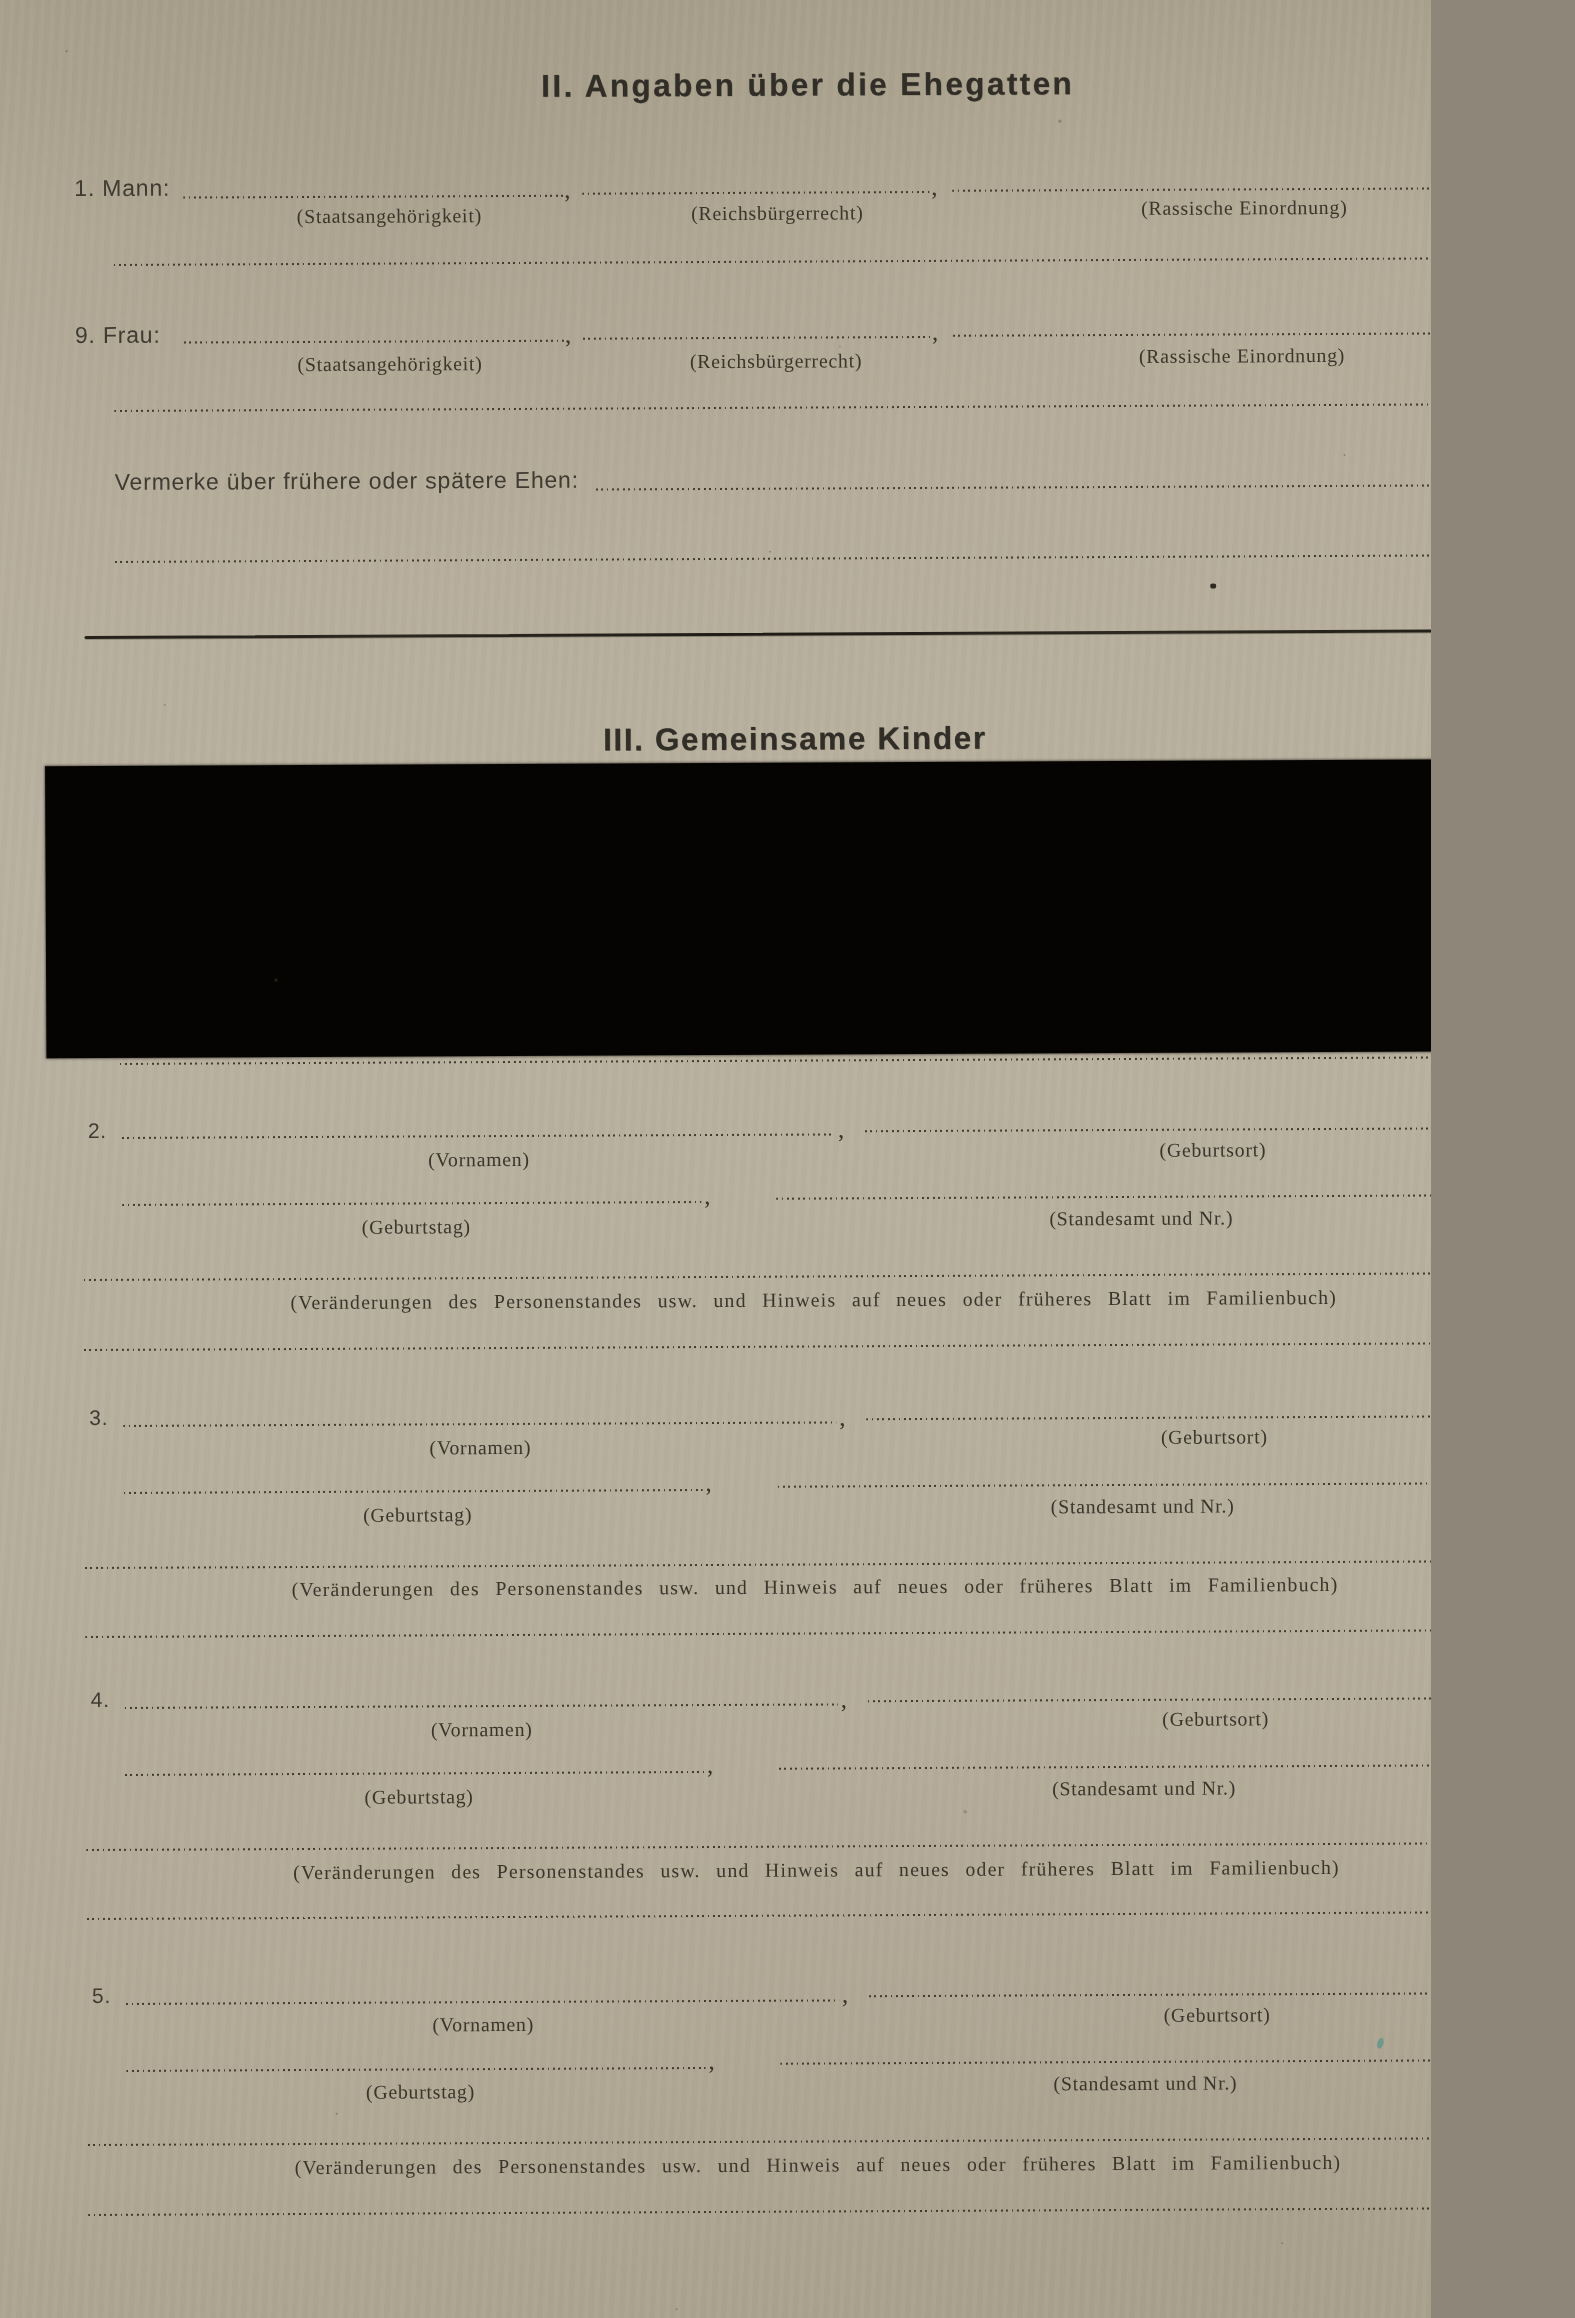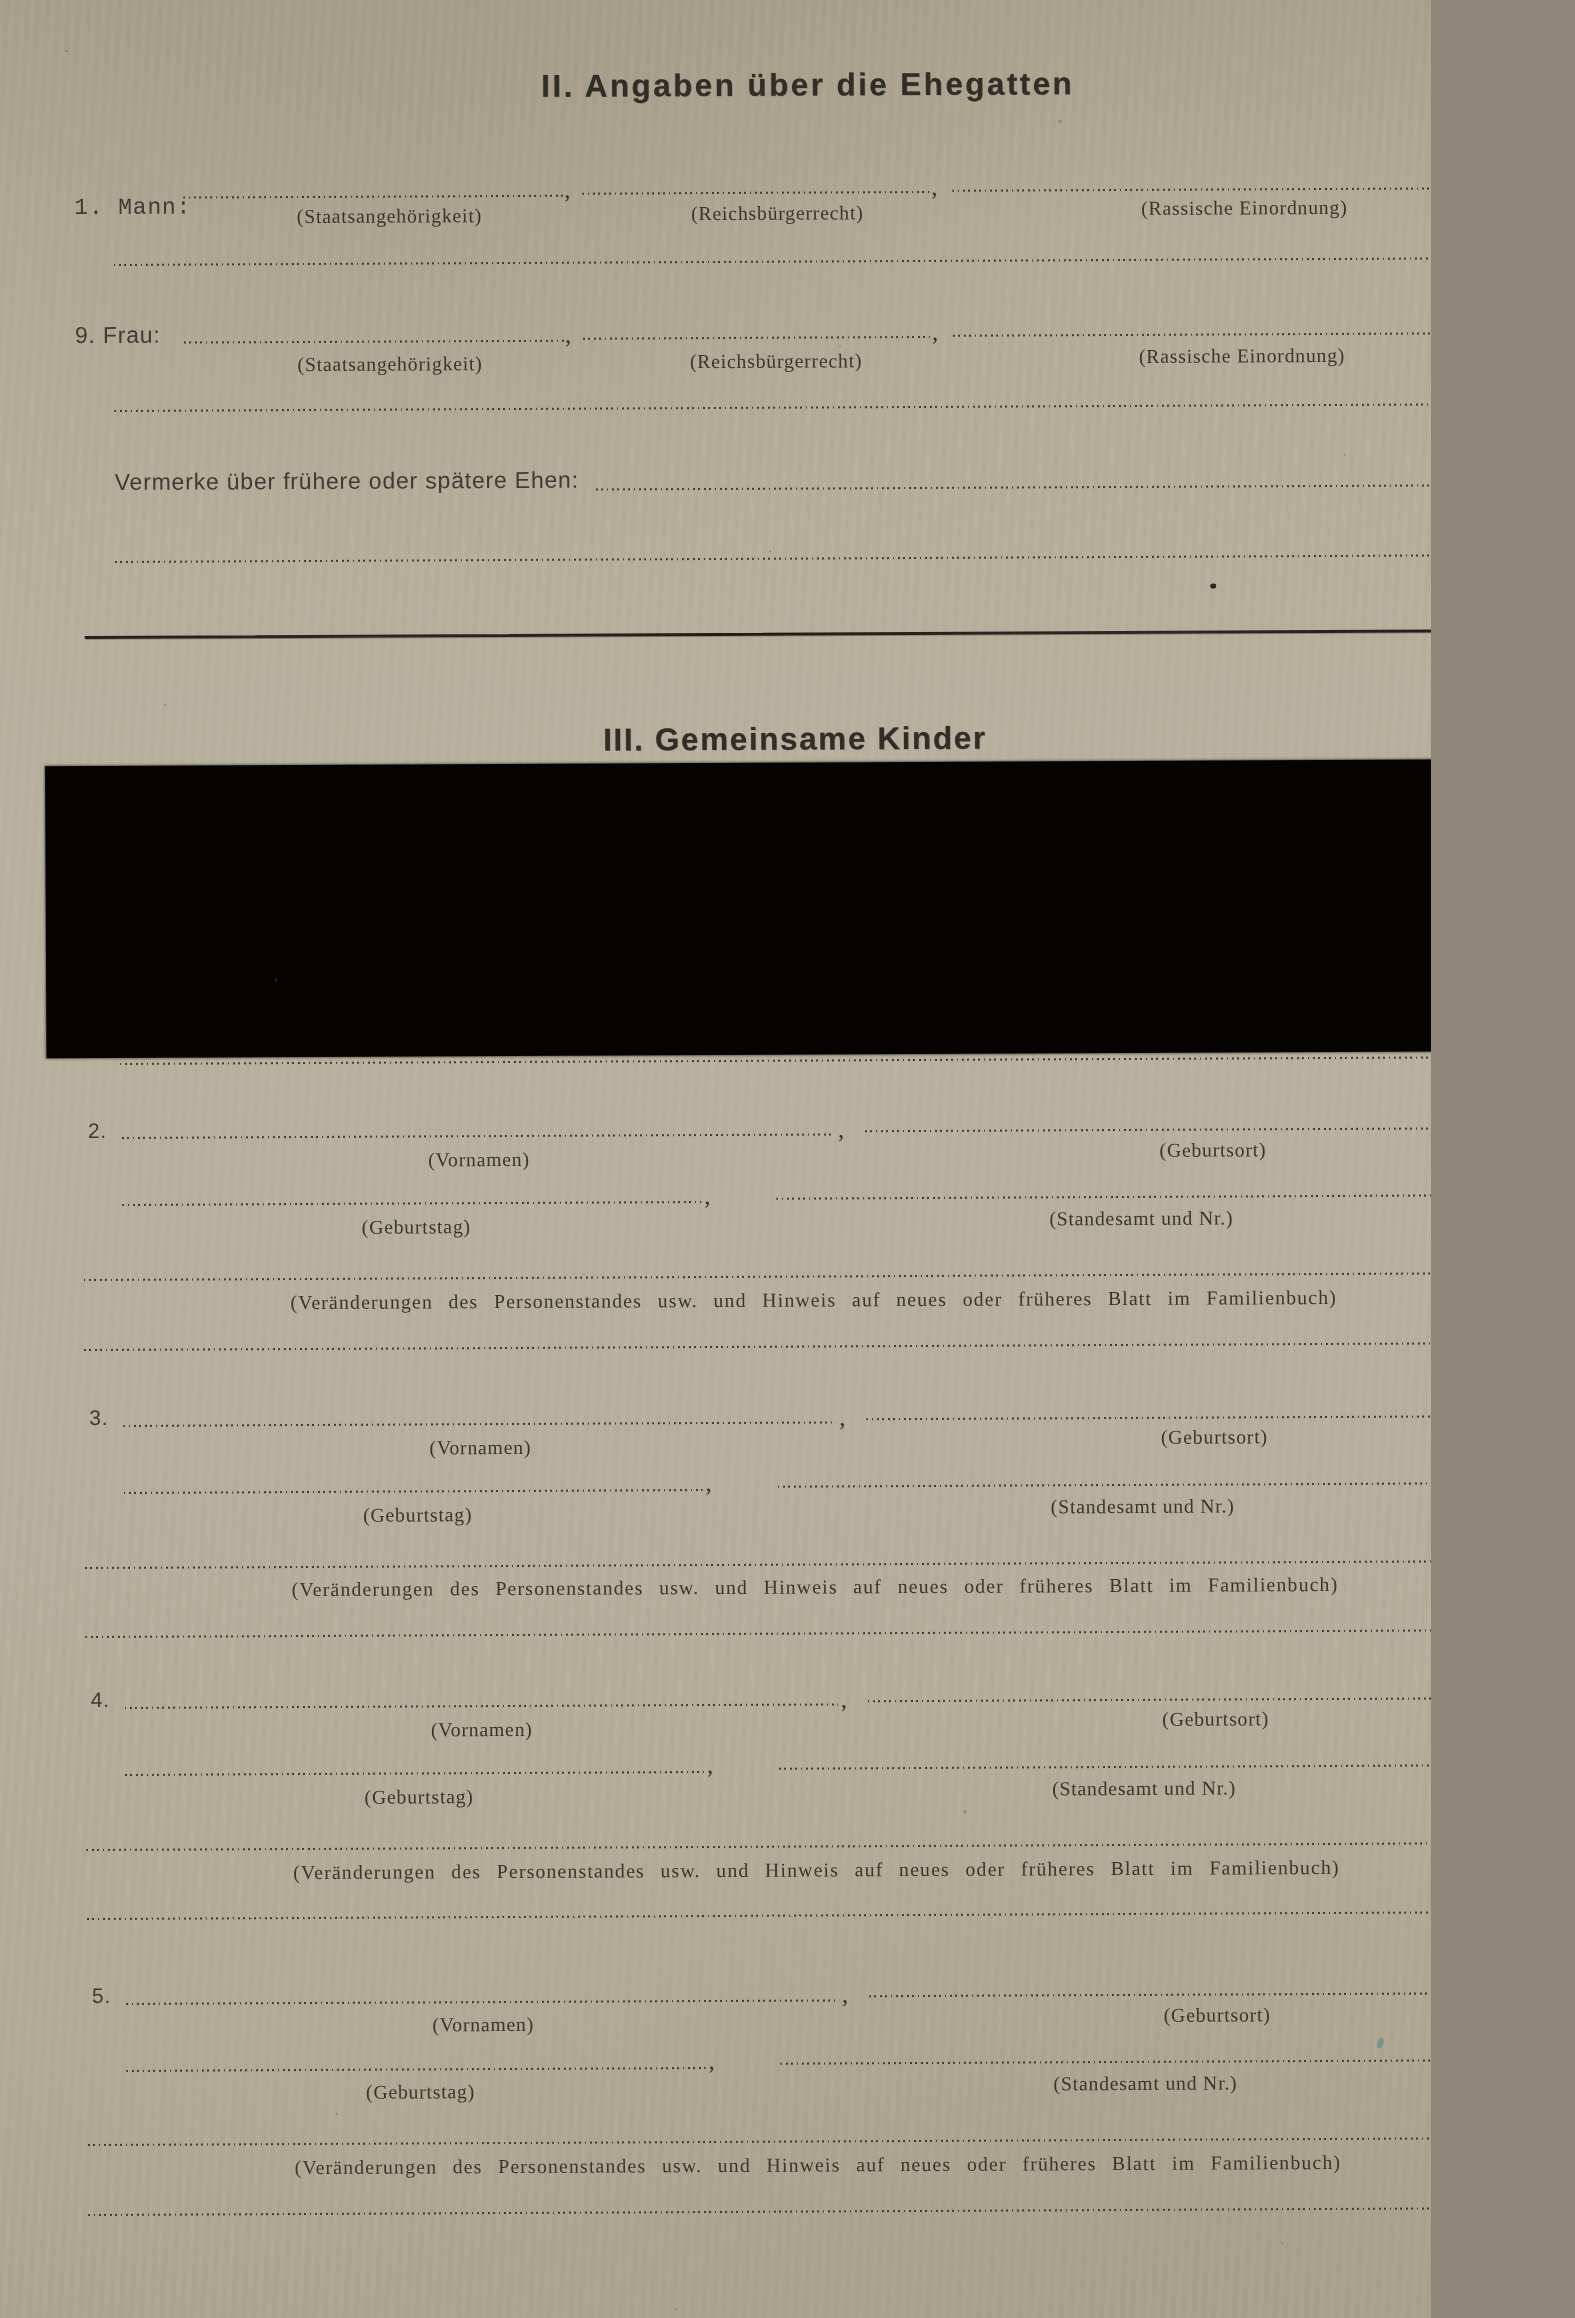--- a/index.html
+++ b/index.html
@@ -55,21 +55,21 @@
   .teal-fleck{position:absolute;width:6.3px;height:11px;border-radius:50%;background:rgba(62,142,138,.55);transform:rotate(18deg);}
 </style>
 </head>
 <body>
 
 <div id="page">
   <div class="sheet">
 
     <div class="h-title" style="left:813px;top:67px;font-size:31.5px;letter-spacing:2.4px;">II. Angaben über die Ehegatten</div>
 
-    <div class="slabel" style="left:79px;top:192px;font-family:Liberation Mono, monospace;">1. Mann:</div>
+    <div class="slabel" style="left:79px;top:172px;">1. Mann:</div>
     <div class="dotline" style="left:188px;top:194px;width:380px;"></div>
     <div class="punct" style="left:569px;top:176px;">,</div>
     <div class="dotline" style="left:587px;top:192px;width:347px;"></div>
     <div class="punct" style="left:936px;top:175px;">,</div>
     <div class="dotline" style="left:957px;top:191px;width:559px;"></div>
     <div class="caption" style="left:394px;top:203px;">(Staatsangehörigkeit)</div>
     <div class="caption" style="left:782px;top:202px;">(Reichsbürgerrecht)</div>
     <div class="caption" style="left:1249px;top:199px;">(Rassische Einordnung)</div>
     <div class="dotline" style="left:118px;top:261px;width:1398px;"></div>
 

